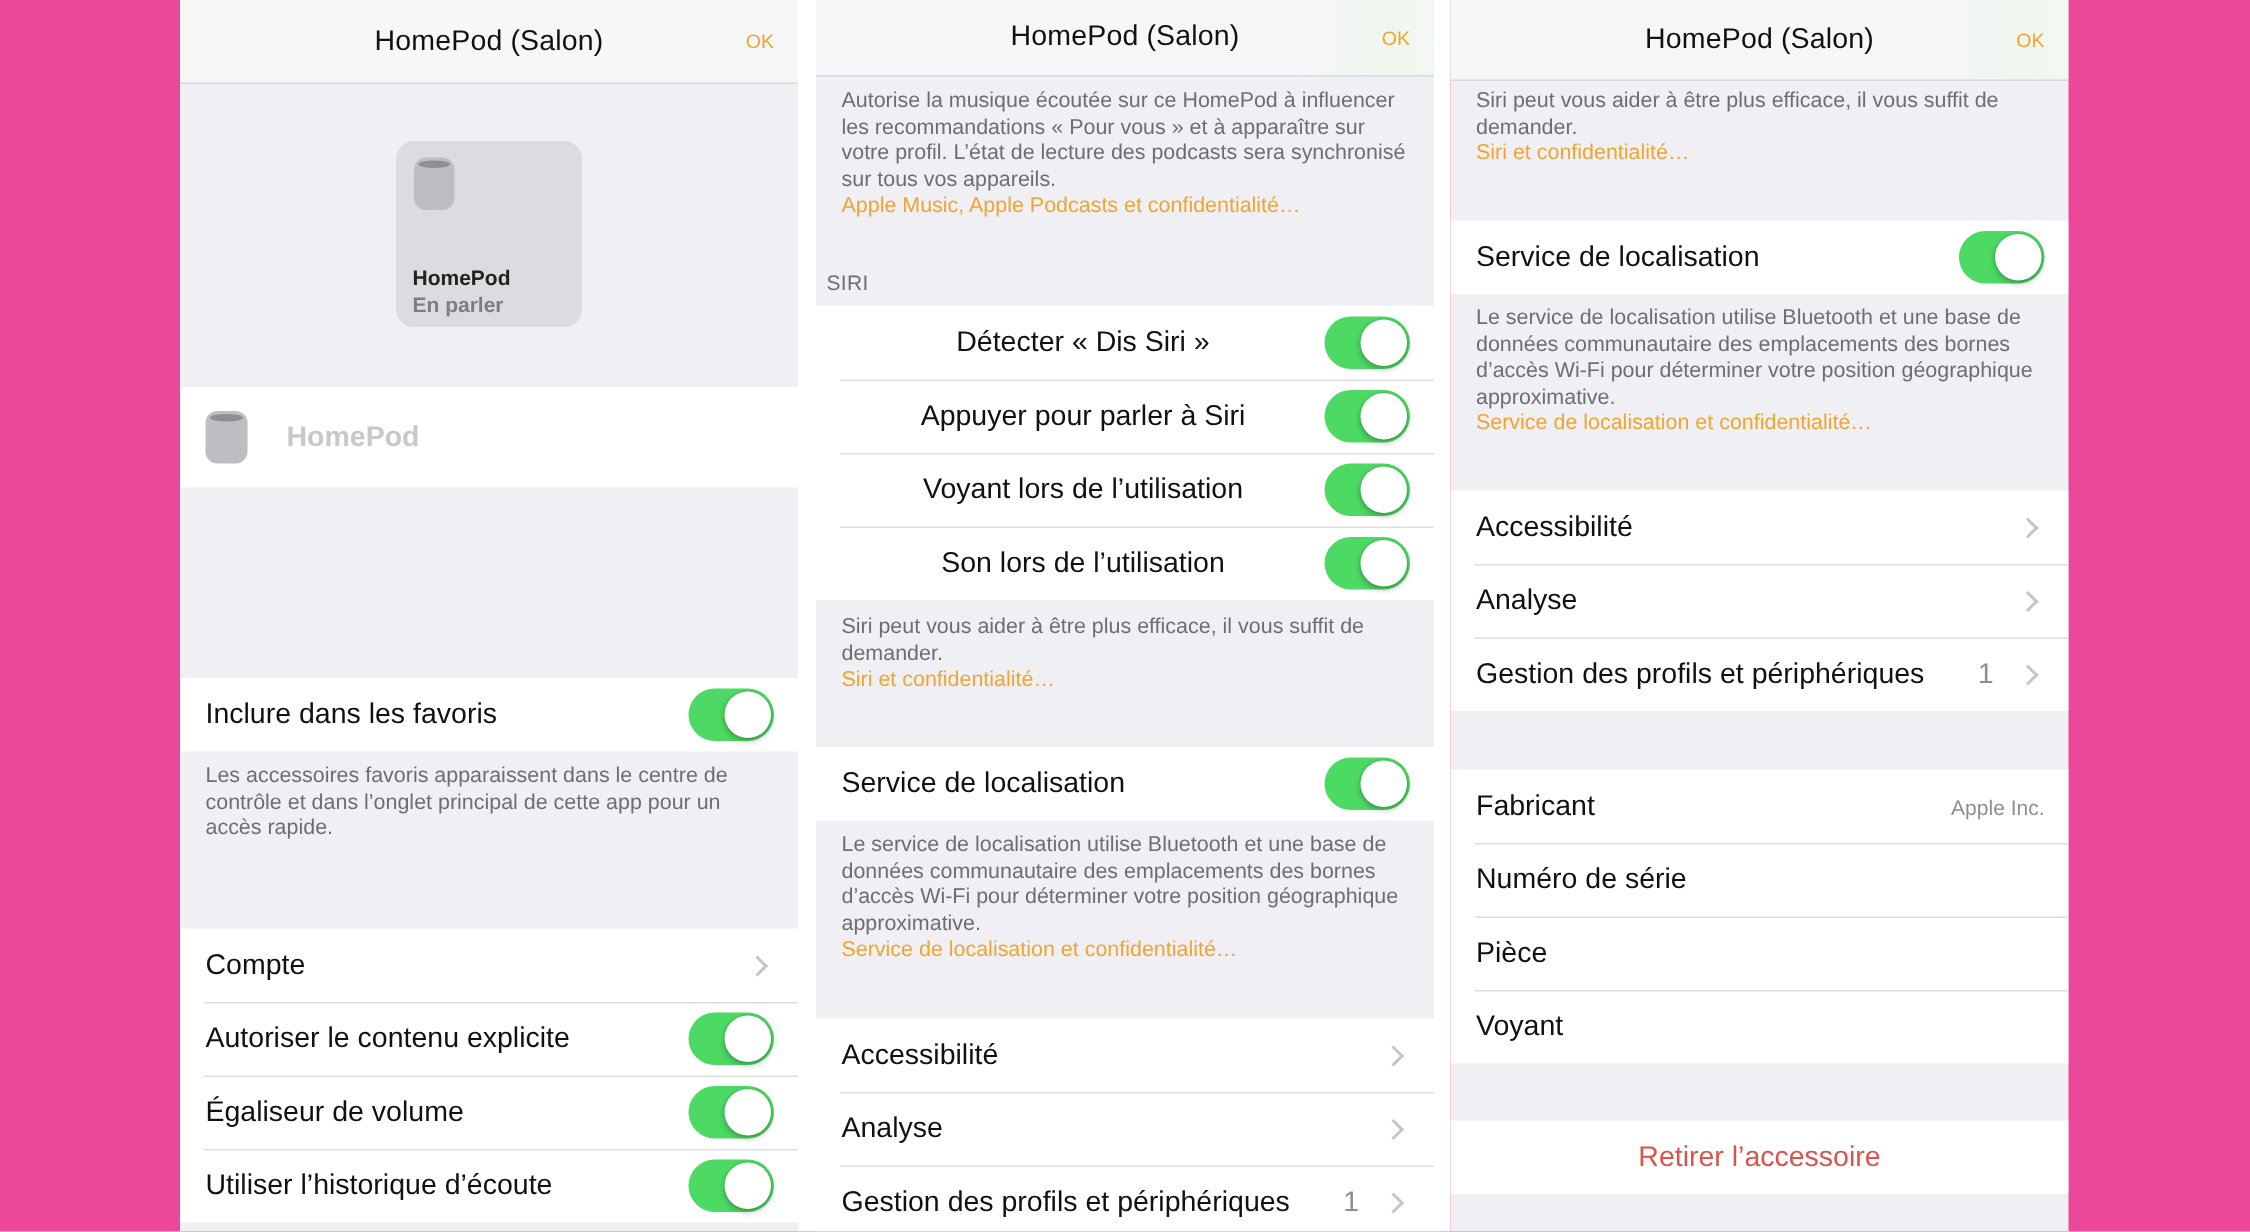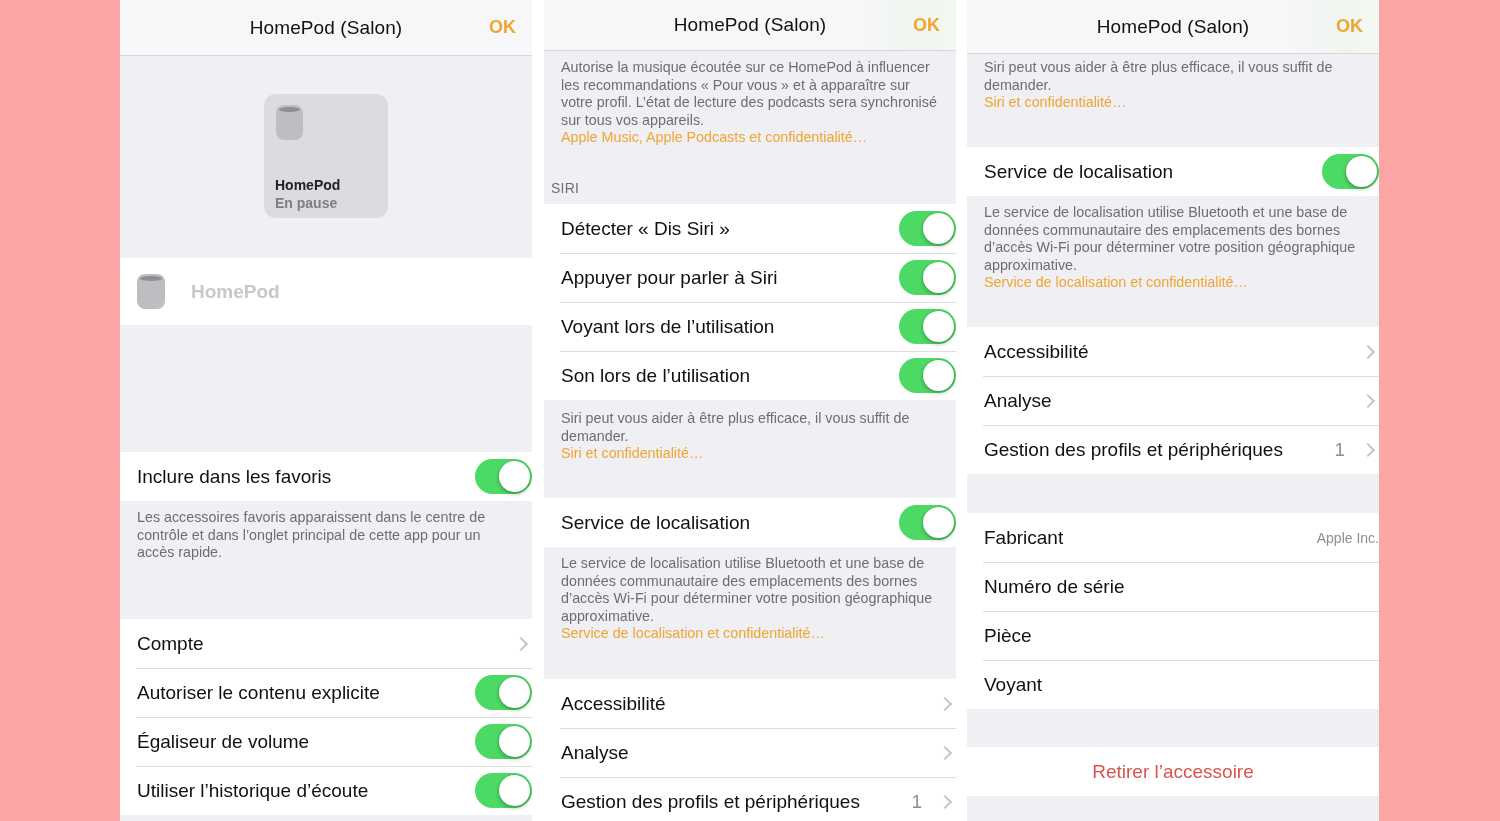--- a/index.html
+++ b/index.html
@@ -2,42 +2,42 @@
 <html><head>
   <meta charset="utf-8">
   <style>
     * { box-sizing: border-box; margin: 0; padding: 0; }
     html, body {
       width: 1500px; height: 821px; overflow: hidden;
       background: #efeff4;
       font-family: "Liberation Sans", "DejaVu Sans", sans-serif;
       color: #000;
     }
-    .stage { position: relative; width: 1500px; height: 821px; background: #fca5a5; }
+    .stage { position: relative; width: 1500px; height: 821px; background: #ec4899; }
     .gap { position: absolute; top: 0; height: 821px; background: #ffffff; }
     .panel {
       position: absolute; top: 0; height: 821px; width: 412px;
       background: #efeff4; overflow: hidden;
     }
     .navbar {
       position: absolute; left: 0; right: 0; top: 0;
       background: #f7f7f9; border-bottom: 1px solid #d8d8dc;
       display: flex; align-items: center; justify-content: center;
     }
     .navbar.tint { background: linear-gradient(90deg, #f7f7f9 0%, #f7f7f9 78%, #eef6ee 92%, #f4f8f4 100%); }
     .nav-title { font-size: 19px; font-weight: 500; color: #111; letter-spacing: 0.1px; }
     .nav-ok {
-      position: absolute; right: 16px; font-size: 18px; font-weight: 700; color: #f0a530;
+      position: absolute; right: 16px; font-size: 13px; font-weight: 400; color: #f0a530;
       cursor: pointer;
     }
     .abs { position: absolute; left: 0; right: 0; }
     .group { background: #fff; }
     .row {
       position: relative; height: 49px; display: flex; align-items: center;
-      padding-left: 17px; padding-right: 0; font-size: 19px; color: #111;
+      padding-left: 17px; padding-right: 16px; font-size: 19px; color: #111;
     }
     .row + .row::before {
       content: ""; position: absolute; left: 16px; right: 0; top: 0; height: 1px; background: #dedee2;
     }
     .row .label { flex: 1; white-space: nowrap; }
     .row .value { color: #8e8e93; font-size: 14px; margin-right: 0; }
     .row .count { color: #8e8e93; font-size: 19px; margin-right: 18px; }
     .chevron {
       width: 10px; height: 10px; border-right: 2px solid #c4c4c9; border-top: 2px solid #c4c4c9;
       transform: rotate(45deg); margin-right: 6px;
@@ -91,21 +91,21 @@
 
   <div class="panel" style="left:120px;">
     <div class="navbar" style="height:56px;">
       <span class="nav-title">HomePod (Salon)</span>
       <span class="nav-ok">OK</span>
     </div>
 
     <div class="tile">
       <div class="pod" style="left:12px;top:11px;width:27px;height:35px;"></div>
       <div class="tile-name">HomePod</div>
-      <div class="tile-status">En pause</div>
+      <div class="tile-status">En parler</div>
     </div>
 
     <div class="abs group name-row" style="top:258px;">
       <div class="pod" style="position:relative;width:28px;height:35px;flex:none;"></div>
       <input class="name-input" placeholder="HomePod" style="">
     </div>
 
 
     <div class="abs group" style="top:452px;">
       <div class="row">
@@ -145,21 +145,21 @@
   </div>
 
   <div class="panel" style="left:544px;">
     <div class="abs footer" style="top:51px;">
       <span>Autorise la musique écoutée sur ce HomePod à influencer les recommandations « Pour vous » et à apparaître sur votre profil. L’état de lecture des podcasts sera synchronisé sur tous vos appareils.</span>
       <span class="link">Apple Music, Apple Podcasts et confidentialité…</span>
     </div>
 
     <div class="abs section-header" style="top:180px;">SIRI</div>
 
-    <div class="abs group" style="top:204px;">
+    <div class="abs group" style="top:204px;text-align:center;">
       <div class="row" style="padding-left:17px;">
         <span class="label">Détecter « Dis Siri »</span>
         <div class="toggle">
             <div class="knob"></div>
           </div>
       </div>
       <div class="row">
         <span class="label">Appuyer pour parler à Siri</span>
         <div class="toggle">
             <div class="knob"></div>

